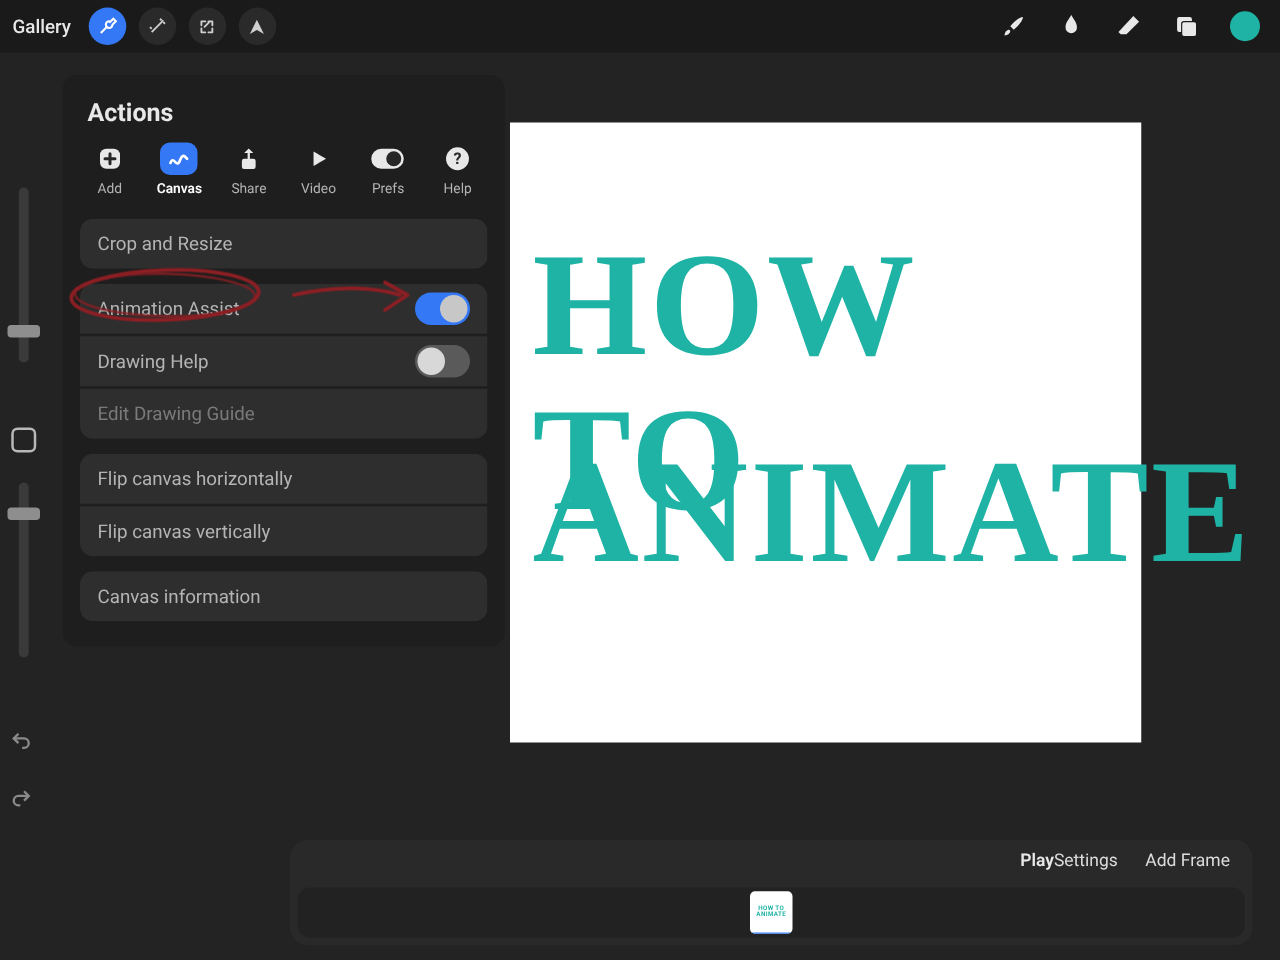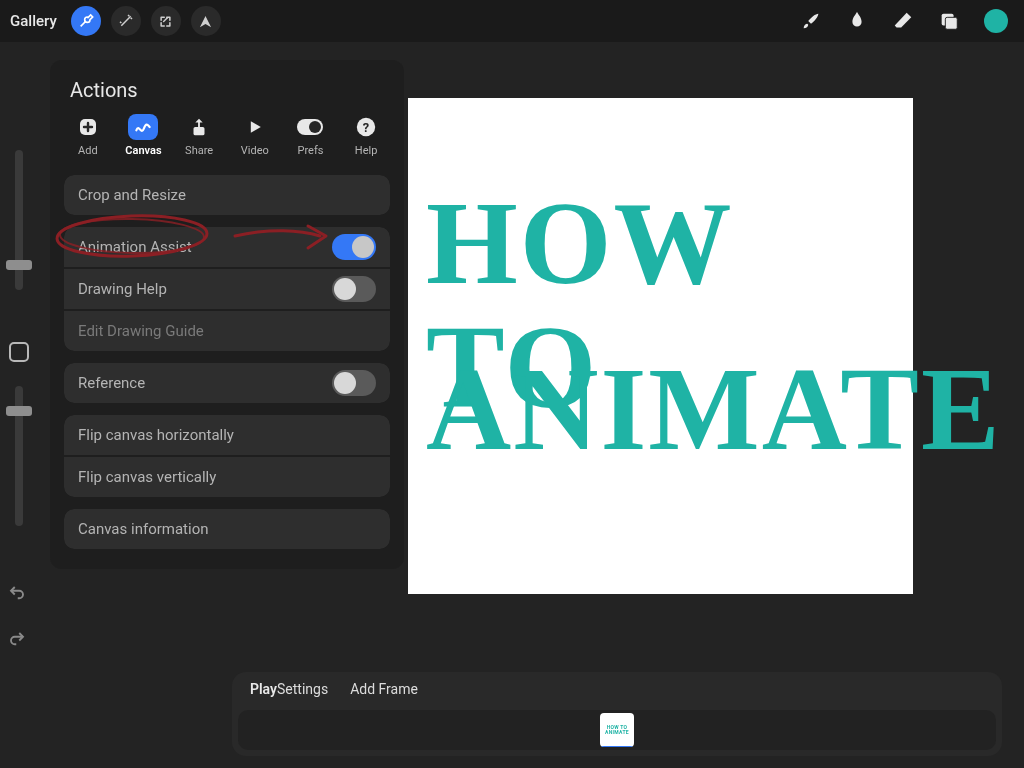--- a/index.html
+++ b/index.html
@@ -39,21 +39,21 @@
   .undo-redo svg{ width:18px; height:18px; }
 
   
   .canvas{ position:absolute; left:408px; top:98px; width:505px; height:496px; background:#fff; }
   .canvas-text{ font-family: "Marker Felt","Comic Sans MS","Brush Script MT",cursive; font-weight:800; color:var(--teal); letter-spacing:2px; line-height:1.05; }
   .ct1{ position:absolute; left:18px; top:84px; font-size:118px; }
   .ct2{ position:absolute; left:18px; top:250px; font-size:118px; }
 
   
   .actions{ position:absolute; left:50px; top:60px; width:354px; background:rgba(30,30,30,0.78); border-radius:12px; padding:14px 0 20px 0; backdrop-filter: blur(2px); }
-  .actions-title{ color:var(--text); font-size:20px; font-weight:400; padding:4px 20px 12px 20px; }
+  .actions-title{ color:var(--text); font-size:20px; font-weight:700; padding:4px 20px 12px 20px; }
   .tabs{ display:flex; justify-content:space-around; padding:0 10px 8px 10px; }
   .tab{ display:flex; flex-direction:column; align-items:center; gap:4px; width:50px; cursor:pointer; }
   .tab-icon{ width:30px; height:26px; display:flex; align-items:center; justify-content:center; color:#e8e8e8; }
   .tab-icon.pill{ width:30px; height:26px; border-radius:8px; }
   .tab.active .tab-icon.pill{ background:var(--accent); color:#fff; }
   .tab-label{ font-size:11px; color:var(--text-dim); }
   .tab.active .tab-label{ color:#fff; font-weight:600; }
 
   .menu{ padding:10px 14px 0 14px; display:flex; flex-direction:column; gap:12px; }
   .group{ background:transparent; border-radius:10px; overflow:hidden; display:flex; flex-direction:column; gap:2px;}
@@ -65,21 +65,21 @@
   .toggle{ width:44px; height:26px; border-radius:13px; background:#5a5a5a; position:relative; flex:0 0 auto; }
   .toggle .knob{ position:absolute; top:2px; left:2px; width:22px; height:22px; border-radius:50%; background:#d8d8d8; transition:left .1s;}
   .toggle.on{ background:var(--accent); }
   .toggle.on .knob{ left:20px; background:#c7c7c7; }
 
   
   .anno{ position:absolute; pointer-events:none; }
 
   
   .timeline{ position:absolute; left:232px; right:22px; bottom:12px; height:84px; background:#292929; border-radius:14px; }
-  .tl-header{ display:flex; justify-content:flex-start; align-items:center; height:34px; padding:0 18px; color:var(--text-dim); font-size:14px;}
+  .tl-header{ display:flex; justify-content:flex-end; align-items:center; height:34px; padding:0 18px; color:var(--text-dim); font-size:14px;}
   .tl-left{ color:var(--text); font-weight:600; }
   .tl-right{ display:flex; gap:22px;}
   .tl-right span{ cursor:pointer; color:#dcdcdc; }
   .tl-track{ position:absolute; left:6px; right:6px; bottom:6px; height:40px; background:#222; border-radius:10px; display:flex; align-items:center; justify-content:center;}
   .frame-thumb{ width:34px; height:34px; background:#fff; border-radius:4px; position:relative; overflow:hidden; display:flex; flex-direction:column; align-items:center; justify-content:center;}
   .frame-thumb::after{ content:""; position:absolute; left:0; right:0; bottom:-2px; height:3px; background:var(--accent); }
   .ft-line{ font-size:5px; font-weight:700; color:var(--teal); line-height:1.05; letter-spacing:0.3px;}
 </style>
 </head>
 <body>
@@ -260,28 +260,20 @@
           <div class="toggle">
               <div class="knob"></div>
             </div>
         </div>
         <div class="row">
           <span class="row-label disabled">Edit Drawing Guide</span>
         </div>
       </div>
       <div class="group">
         <div class="row">
-          <span class="row-label">Reference</span>
-          <div class="toggle">
-              <div class="knob"></div>
-            </div>
-        </div>
-      </div>
-      <div class="group">
-        <div class="row">
           <span class="row-label">Flip canvas horizontally</span>
         </div>
         <div class="row">
           <span class="row-label">Flip canvas vertically</span>
         </div>
       </div>
       <div class="group">
         <div class="row">
           <span class="row-label">Canvas information</span>
         </div>

